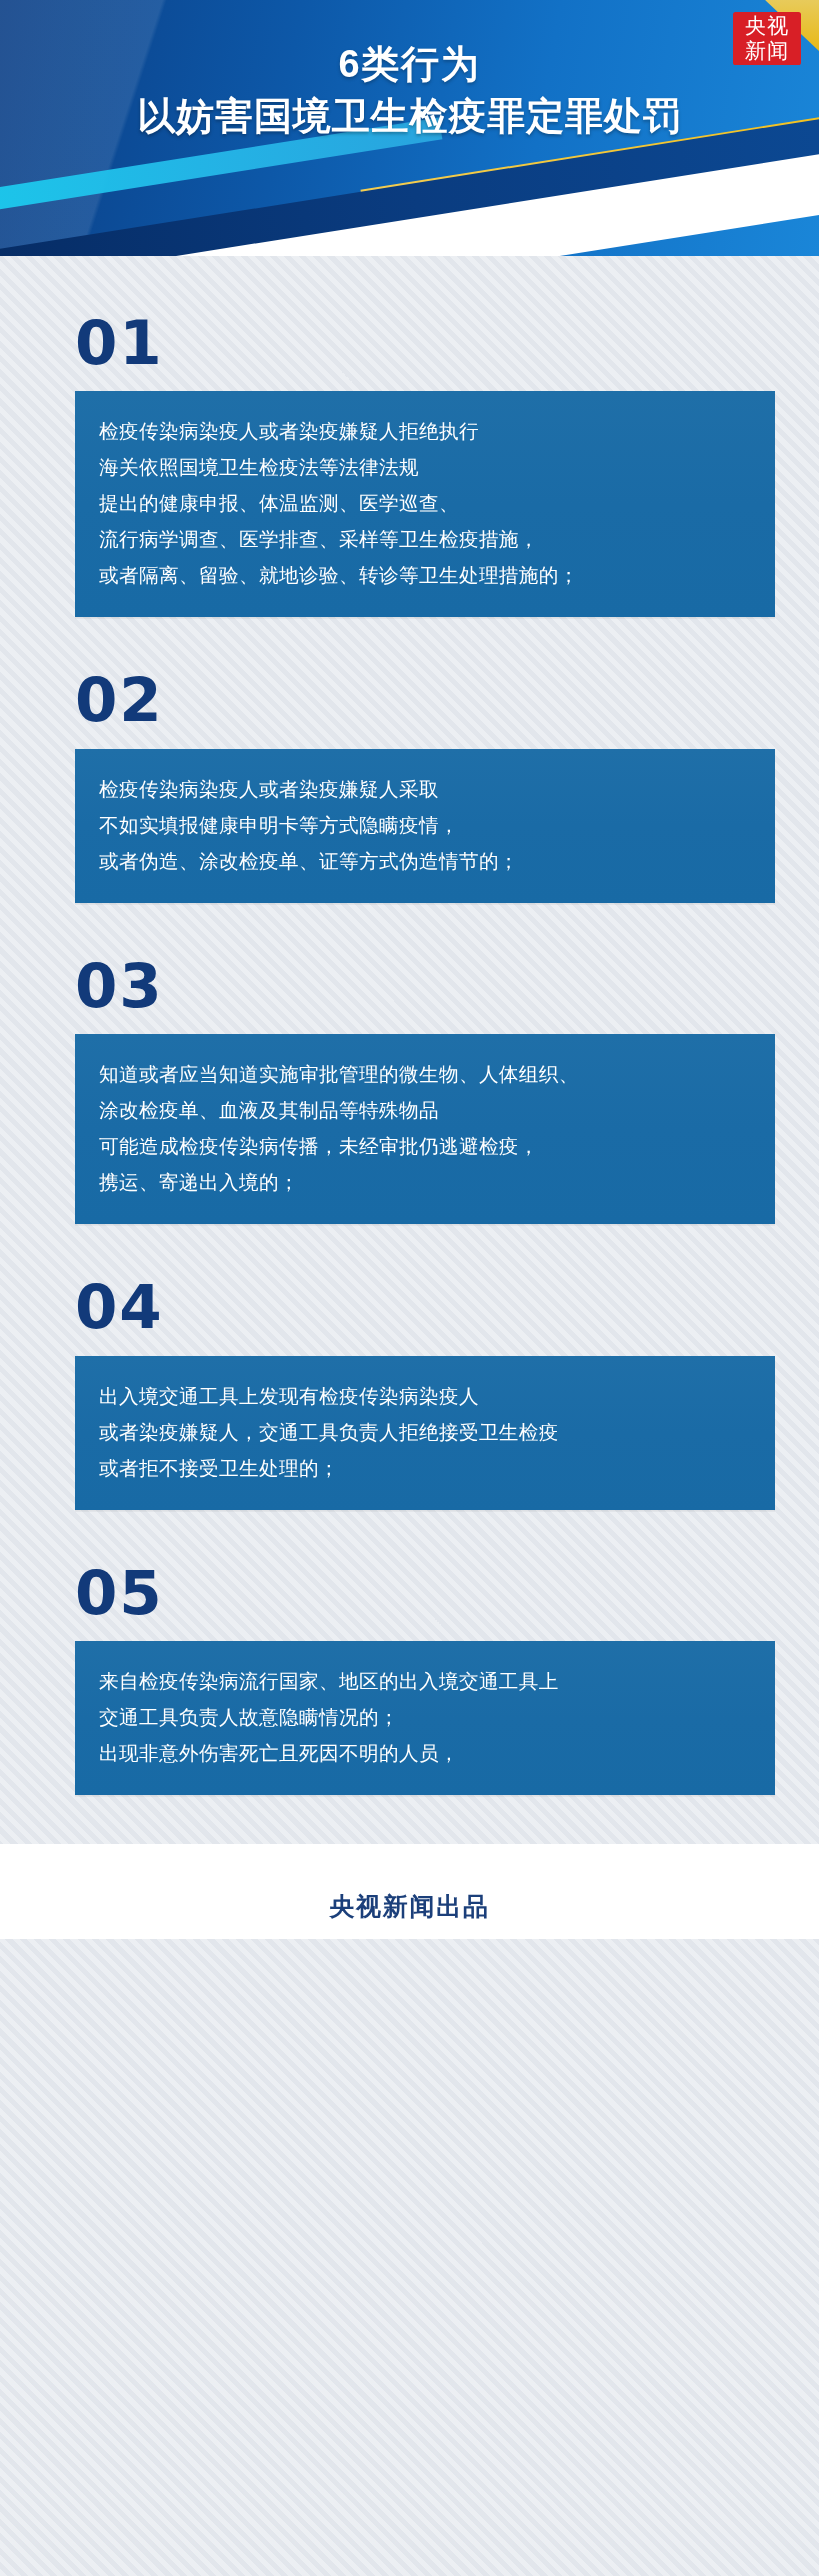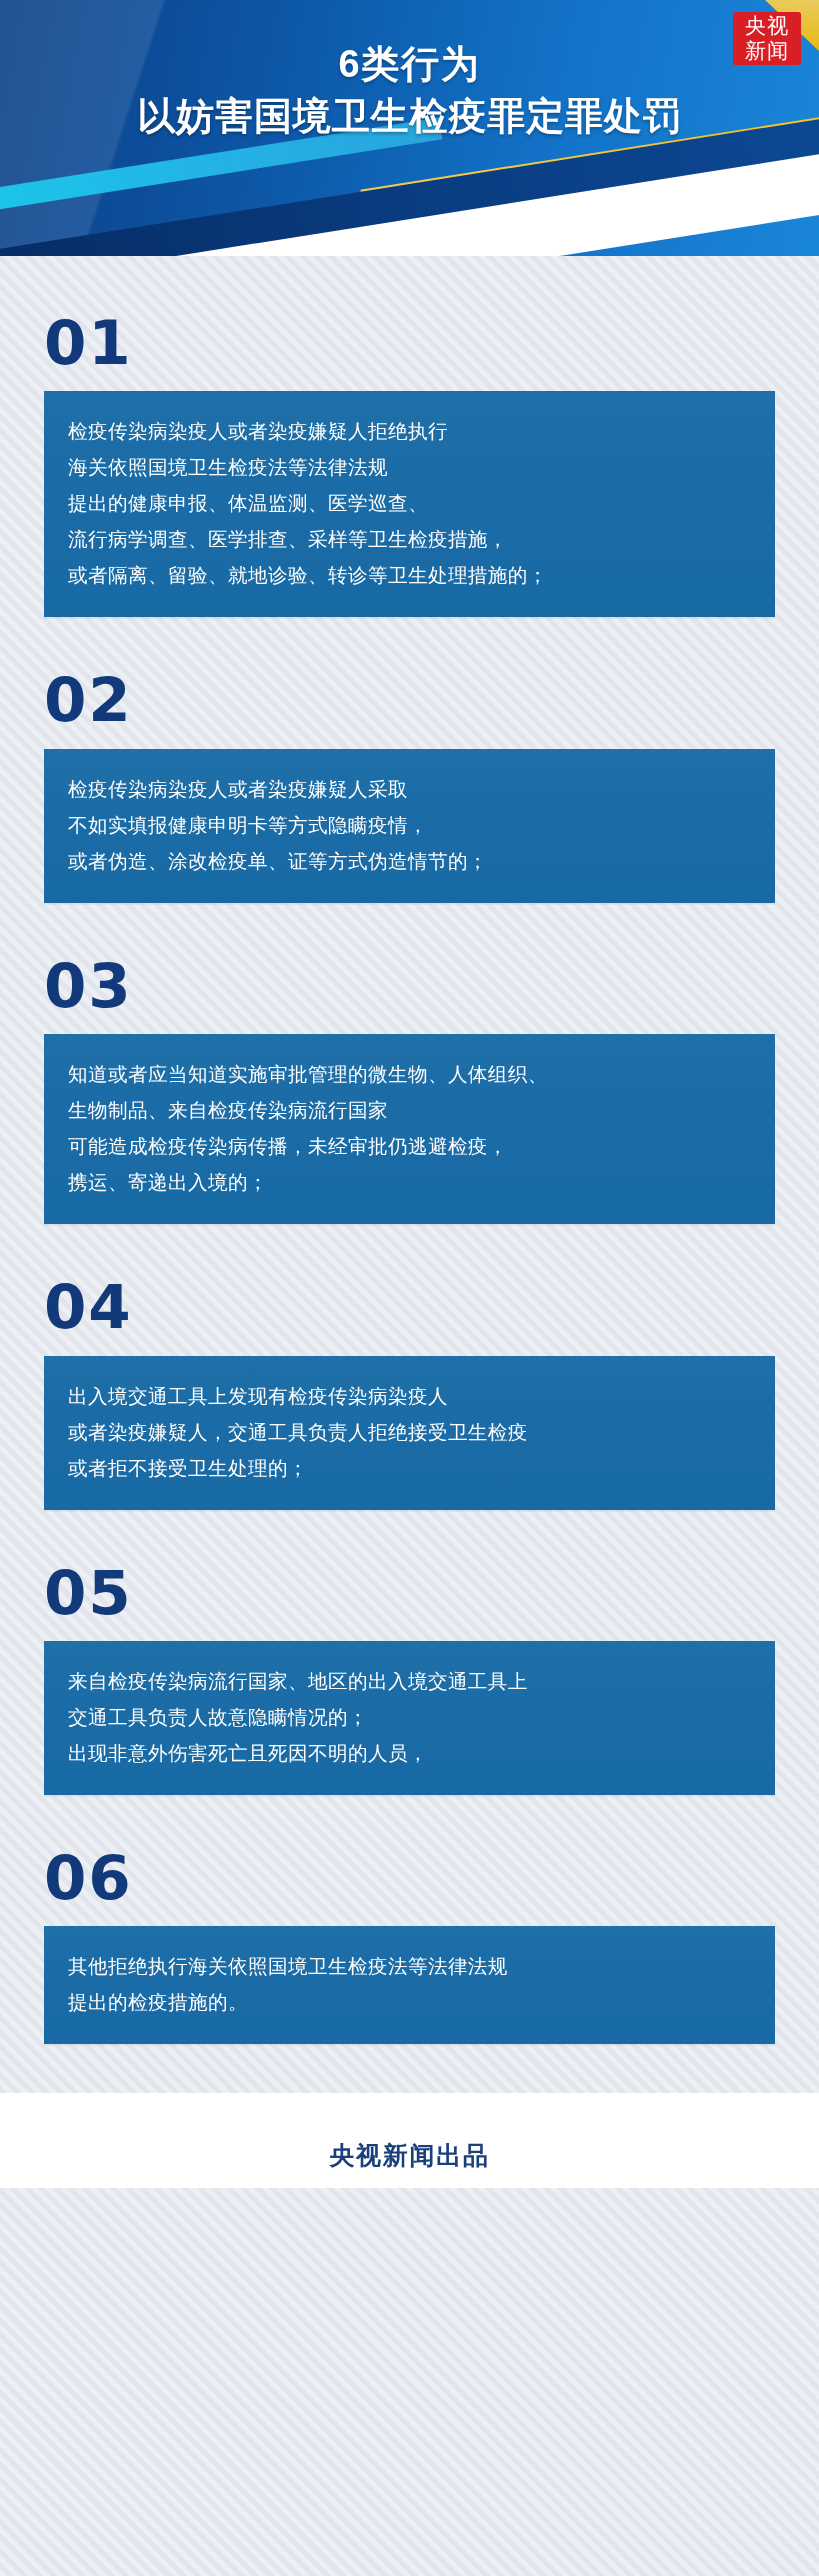--- a/index.html
+++ b/index.html
@@ -132,20 +132,21 @@
     font-weight: bold;
     letter-spacing: 0.9px;
     line-height: 55px;
     text-shadow: 0 1.7px 3.4px rgba(0,0,0,0.3);
   }
 
   
   .content {
     position: relative;
     padding: 53px 44px 0 44px;
+    margin-left: 31px;
   }
   .item {
     margin-bottom: 49px;
   }
   .item-num {
     color: #123a7a;
     font-family: "DejaVu Sans", sans-serif;
     font-size: 61px;
     font-weight: bold;
     letter-spacing: 1.7px;
@@ -224,21 +225,21 @@
         <p>检疫传染病染疫人或者染疫嫌疑人采取</p>
         <p>不如实填报健康申明卡等方式隐瞒疫情，</p>
         <p>或者伪造、涂改检疫单、证等方式伪造情节的；</p>
       </div>
     </div>
 
     <div class="item">
       <div class="item-num">03</div>
       <div class="item-box">
         <p>知道或者应当知道实施审批管理的微生物、人体组织、</p>
-        <p>生物制品、来自检疫传染病流行国家</p>
+        <p>涂改检疫单、血液及其制品等特殊物品</p>
         <p>可能造成检疫传染病传播，未经审批仍逃避检疫，</p>
         <p>携运、寄递出入境的；</p>
       </div>
     </div>
 
     <div class="item">
       <div class="item-num">04</div>
       <div class="item-box">
         <p>出入境交通工具上发现有检疫传染病染疫人</p>
         <p>或者染疫嫌疑人，交通工具负责人拒绝接受卫生检疫</p>
@@ -248,27 +249,20 @@
 
     <div class="item">
       <div class="item-num">05</div>
       <div class="item-box">
         <p>来自检疫传染病流行国家、地区的出入境交通工具上</p>
         <p>交通工具负责人故意隐瞒情况的；</p>
         <p>出现非意外伤害死亡且死因不明的人员，</p>
       </div>
     </div>
 
-    <div class="item">
-      <div class="item-num">06</div>
-      <div class="item-box">
-        <p>其他拒绝执行海关依照国境卫生检疫法等法律法规</p>
-        <p>提出的检疫措施的。</p>
-      </div>
-    </div>
 
   </div>
 
   <div class="footer">
     <div class="footer-text">央视新闻出品</div>
   </div>
 
 </div>
 
 

